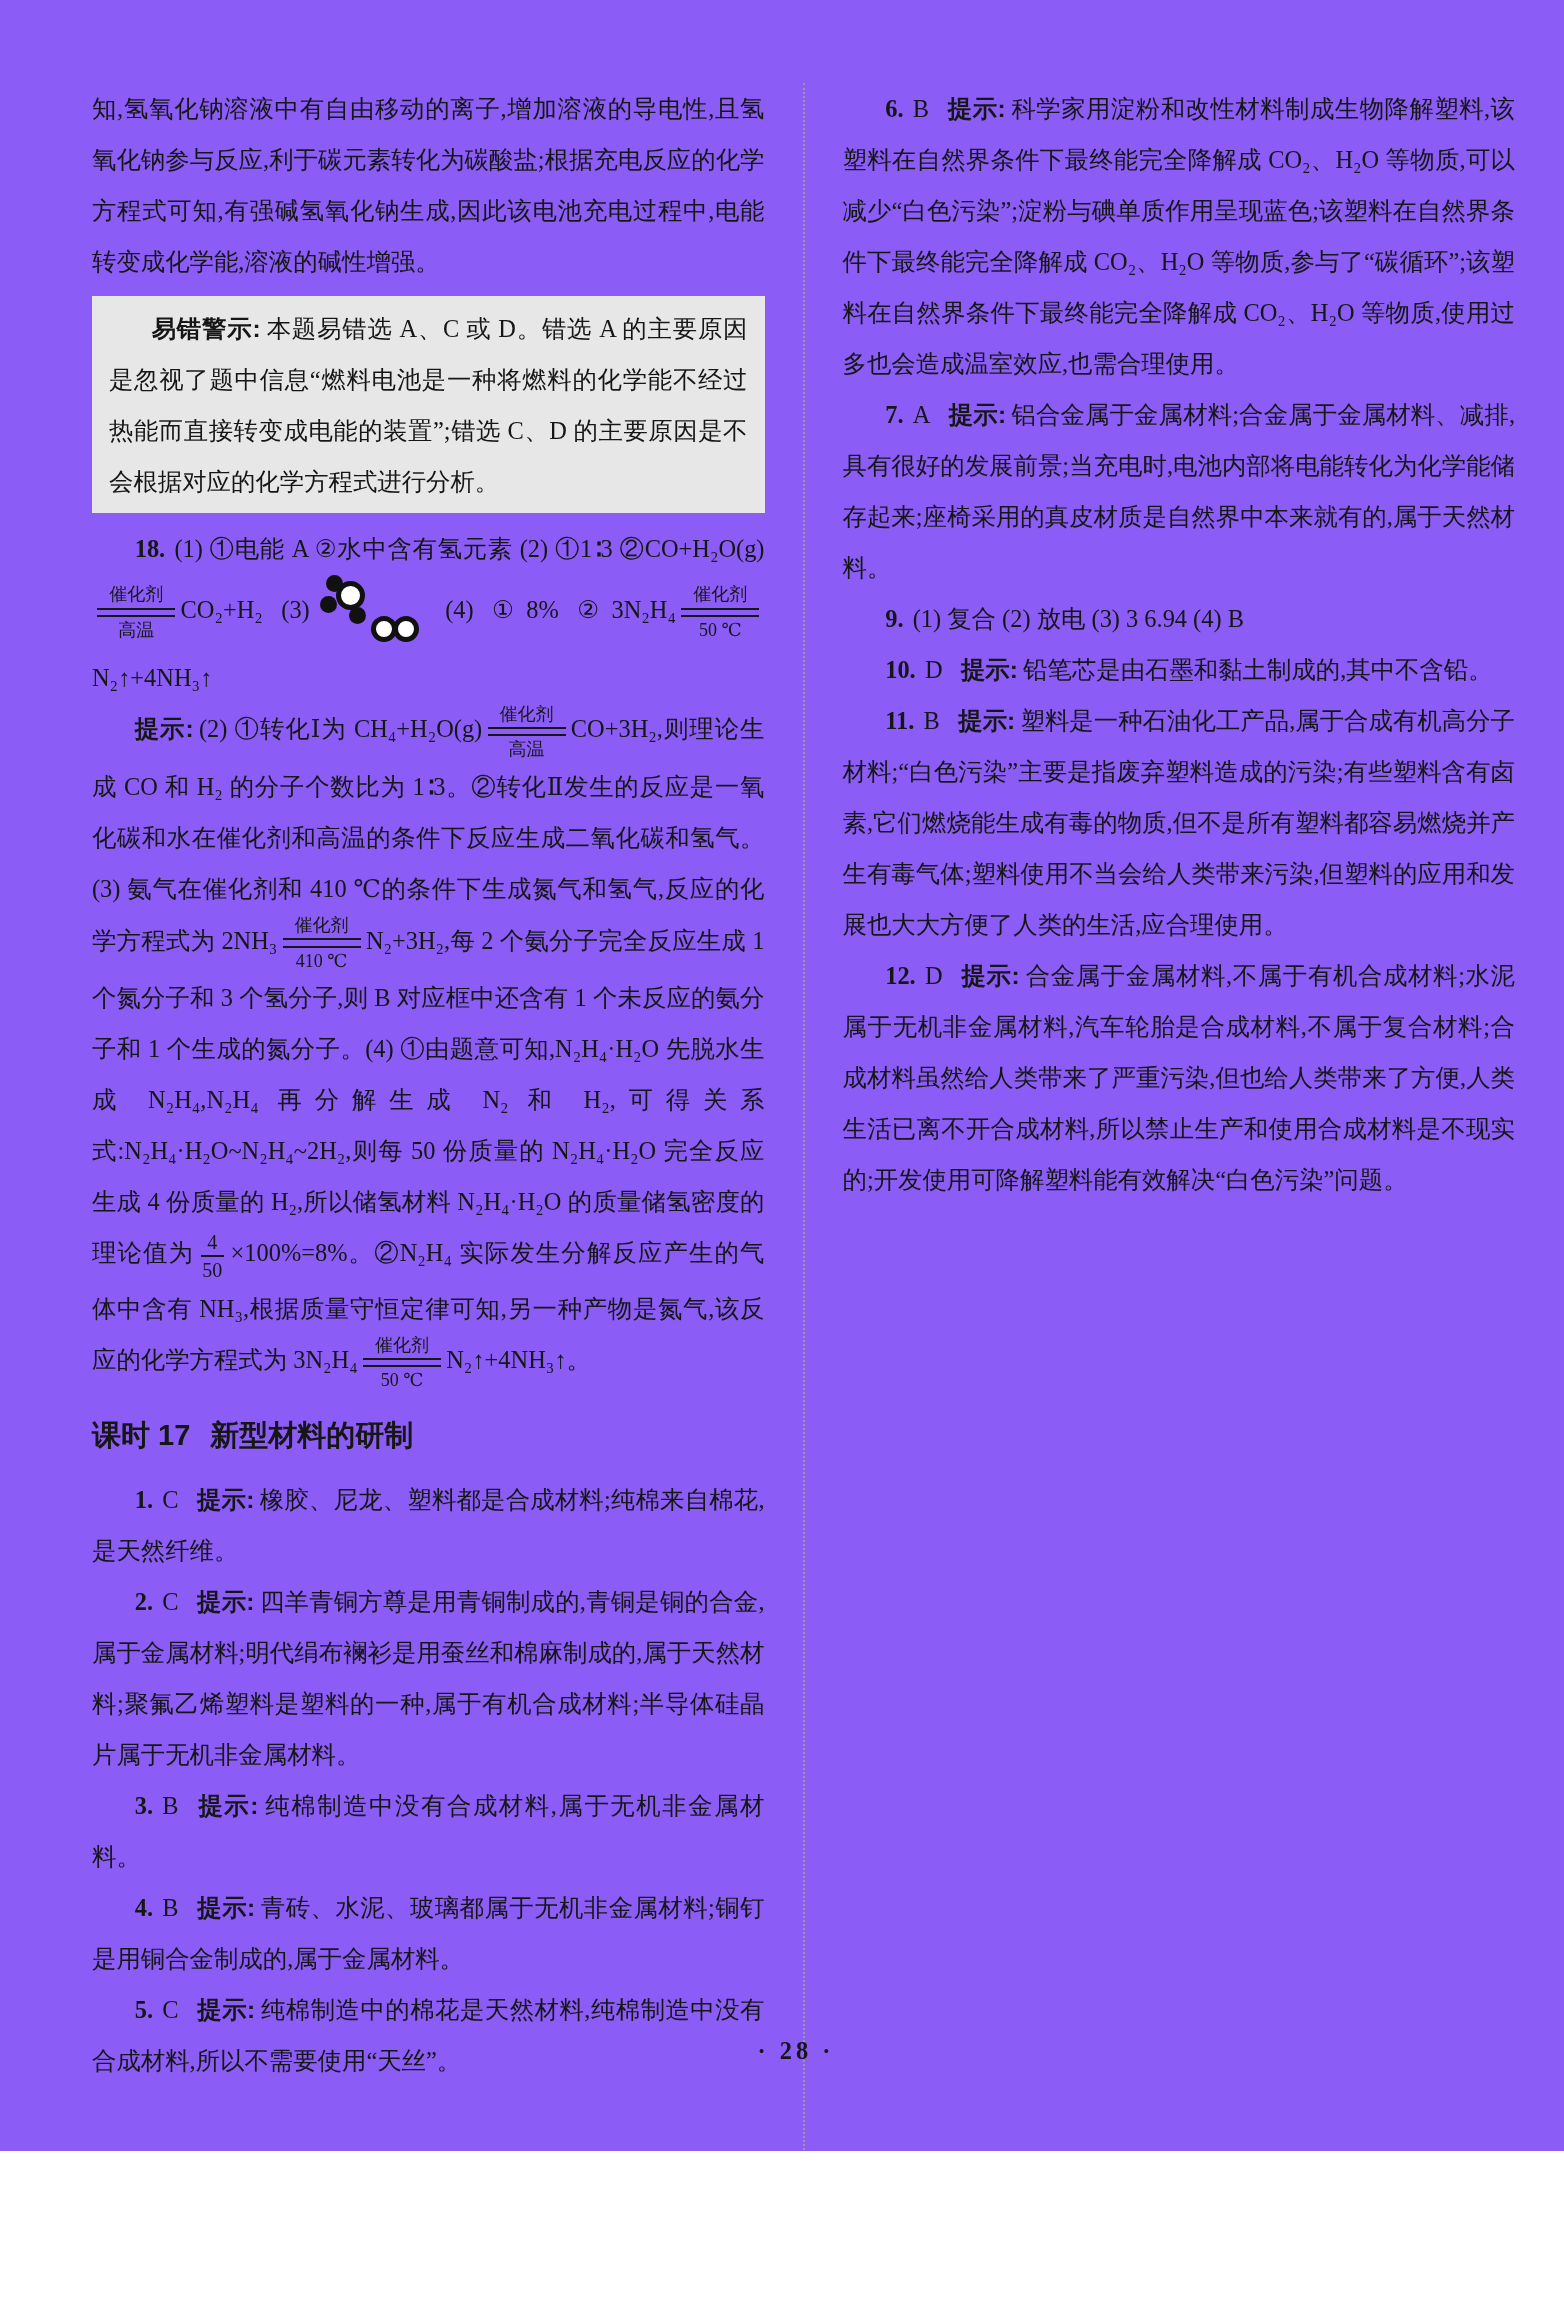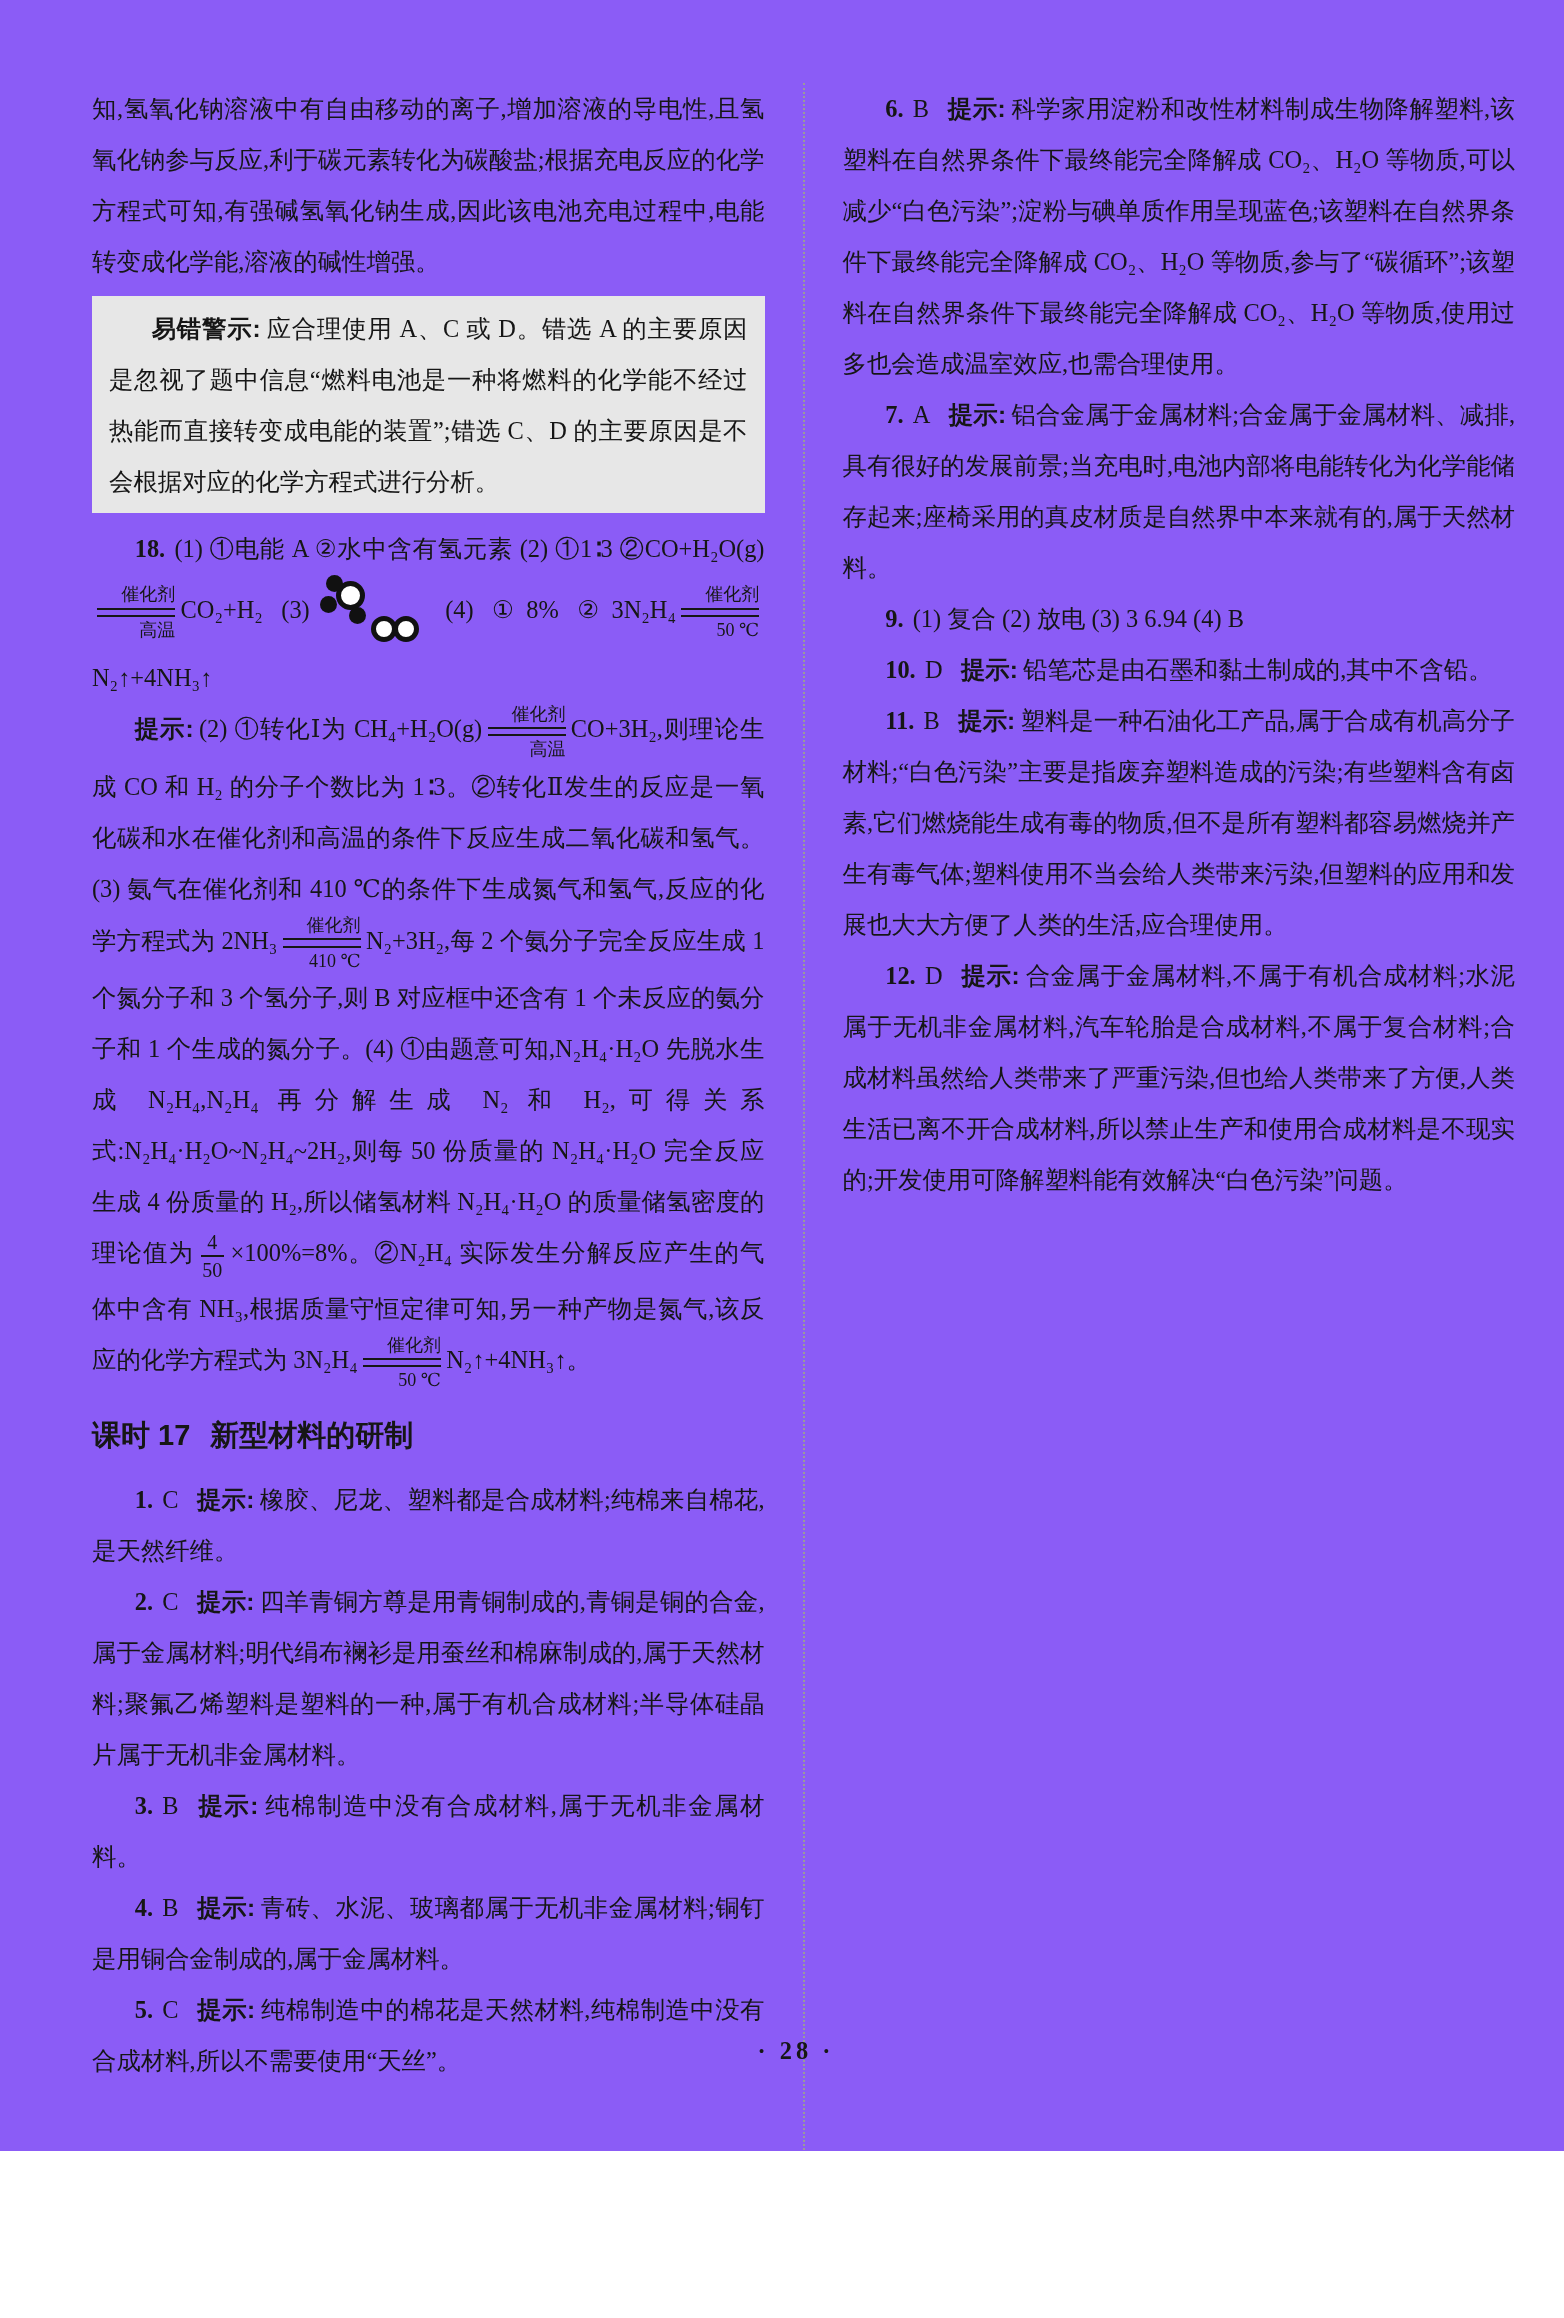--- a/index.html
+++ b/index.html
@@ -13,21 +13,21 @@
   .num{font-weight:700;margin-right:9.2px;}
   .ans-letter{margin-right:18.4px;}
   .ans-letter:empty,.hint-label:empty{display:none;}
   .hint-label,.warn-label{font-family:"Liberation Sans","DejaVu Sans",sans-serif;font-weight:700;margin-right:5.3px;}
   .warning-box{background:#e7e7e7;margin:9.2px 0;padding:6.6px 17px;break-inside:avoid;}
   .warning-box .para{text-indent:1.75em;}
   .lesson-header{font-family:"Liberation Sans","DejaVu Sans",sans-serif;font-weight:700;
                  font-size:29px;line-height:53px;text-align:left;margin:17px 0 12px;break-inside:avoid;}
   .hdr-label{margin-right:20px;}
   
-  .rxn{display:inline-flex;flex-direction:column;align-items:flex-end;vertical-align:middle;
+  .rxn{display:inline-flex;flex-direction:column;align-items:center;vertical-align:middle;
        margin:0 5.3px;font-size:18px;line-height:1.25;text-indent:0;}
   .rxn-top,.rxn-bot{white-space:nowrap;}
   .rxn-line{align-self:stretch;height:5.3px;border-top:2px solid #161616;border-bottom:2px solid #161616;
             margin:2px 0;min-width:78px;}
   
   .frac{display:inline-flex;flex-direction:column;align-items:center;vertical-align:middle;
         margin:0 6.6px;font-size:20px;line-height:1.3;text-indent:0;}
   .frac-top{border-bottom:2px solid #161616;padding:0 6.6px;}
   
   .molecule{position:relative;display:inline-block;width:117px;height:78px;vertical-align:middle;text-indent:0;}
@@ -48,21 +48,21 @@
 </style>
 </head>
 <body>
 
 <div class="page">
   <div class="content">
 
     <p class="para no-indent">知,氢氧化钠溶液中有自由移动的离子,增加溶液的导电性,且氢氧化钠参与反应,利于碳元素转化为碳酸盐;根据充电反应的化学方程式可知,有强碱氢氧化钠生成,因此该电池充电过程中,电能转变成化学能,溶液的碱性增强。</p>
 
     <div class="warning-box">
-      <p class="para"><b class="warn-label">易错警示:</b><span class="warn-text">应合理使用 A、C 或 D。错选 A 的主要原因是忽视了题中信息“燃料电池是一种将燃料的化学能不经过热能而直接转变成电能的装置”;错选 C、D 的主要原因是不会根据对应的化学方程式进行分析。</span></p>
+      <p class="para"><b class="warn-label">易错警示:</b><span class="warn-text">本题易错选 A、C 或 D。错选 A 的主要原因是忽视了题中信息“燃料电池是一种将燃料的化学能不经过热能而直接转变成电能的装置”;错选 C、D 的主要原因是不会根据对应的化学方程式进行分析。</span></p>
     </div>
 
     <p class="para"><b class="num">18.</b><span>(1) ①电能 A ②水中含有氢元素 (2) ①1∶3 ②CO+H₂O(g)<span class="rxn">
             <span class="rxn-top">催化剂</span>
             <span class="rxn-line"></span>
             <span class="rxn-bot">高温</span>
           </span>CO₂+H₂ (3)</span><span class="molecule"><span class="mol-nh3">
             <i class="atom-n"></i>
             <i class="atom-h h1"></i>
             <i class="atom-h h2"></i>

